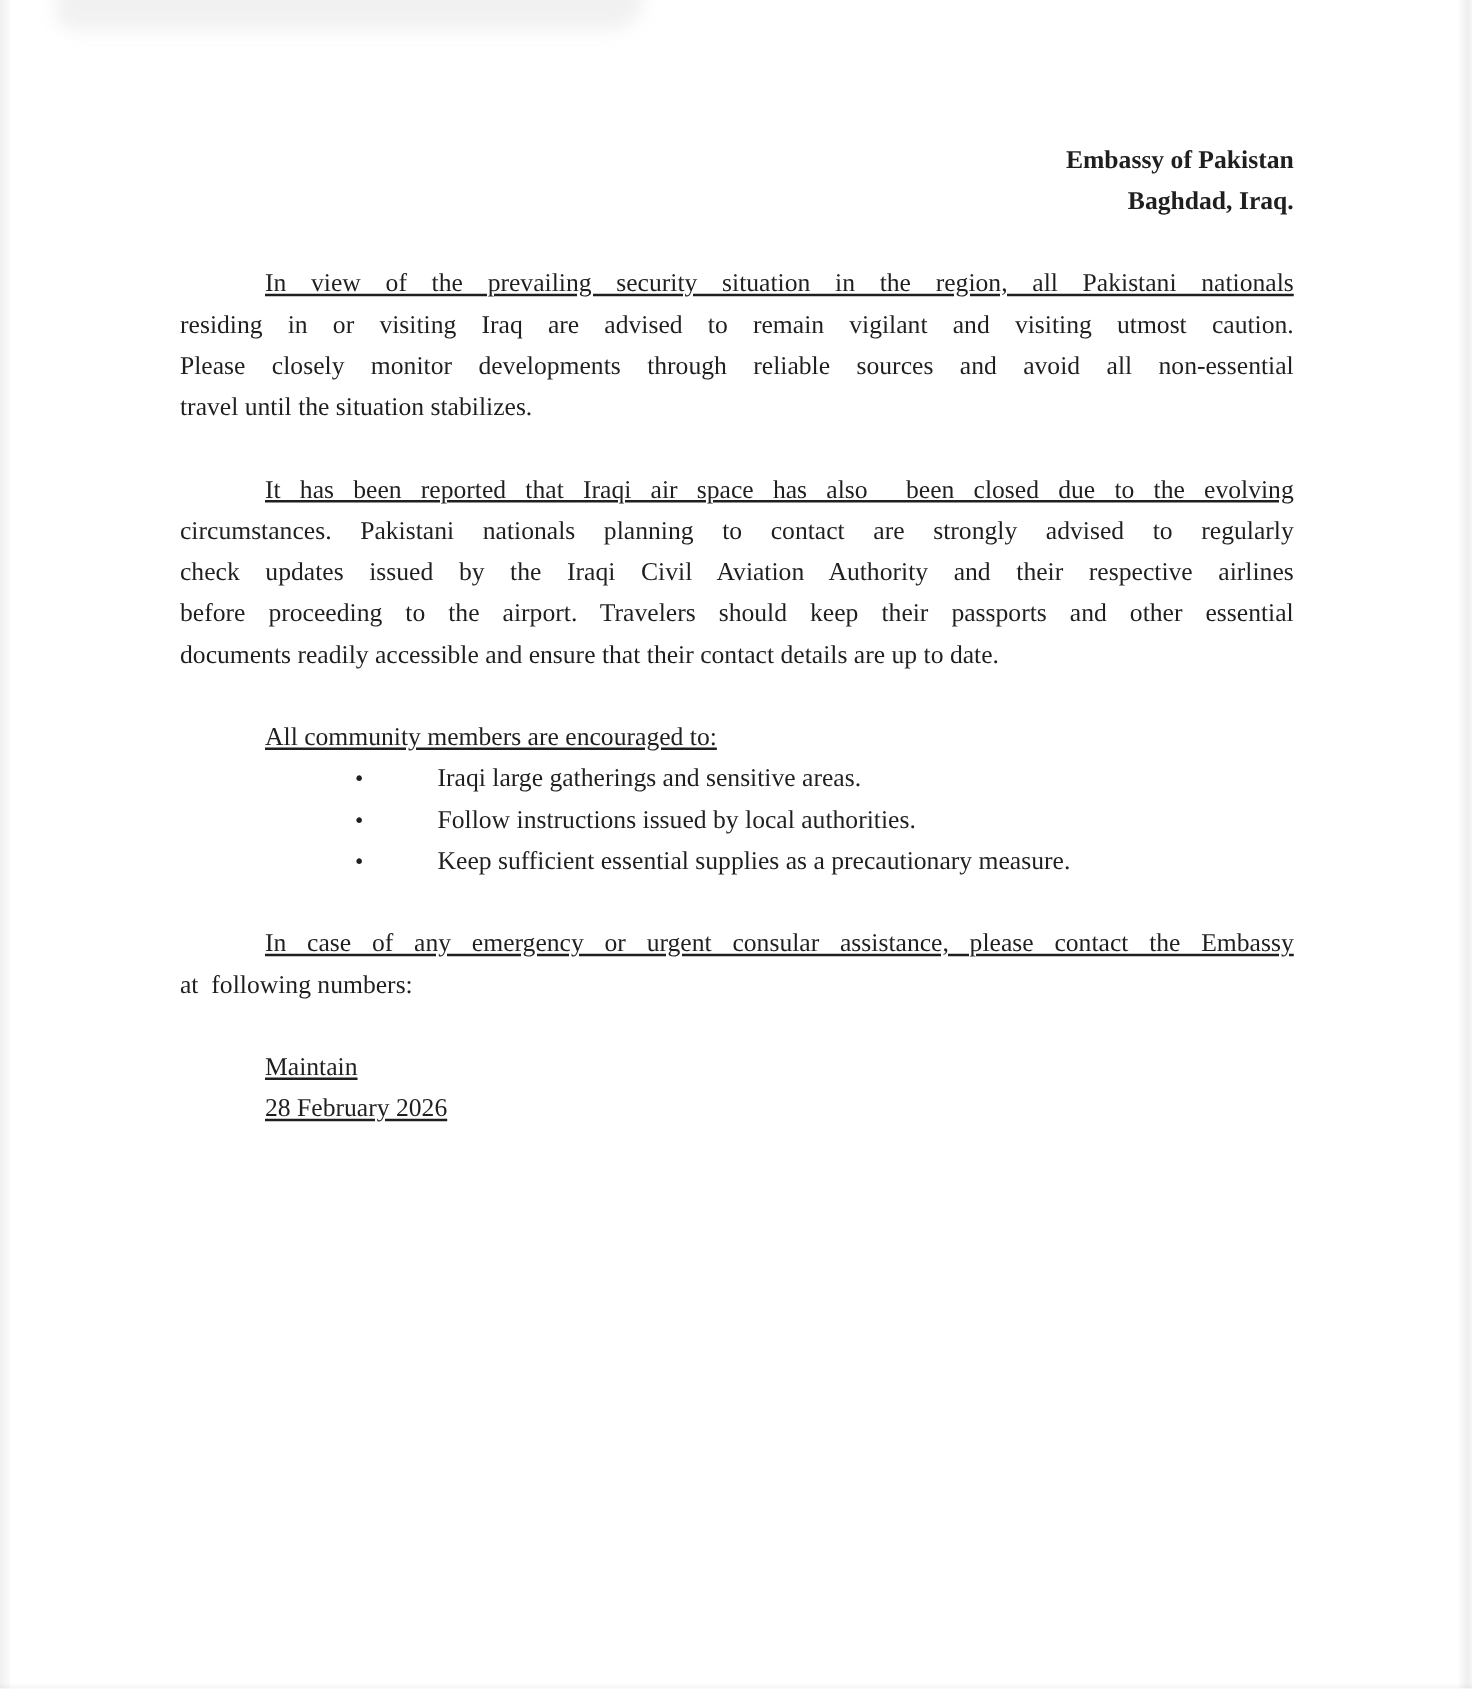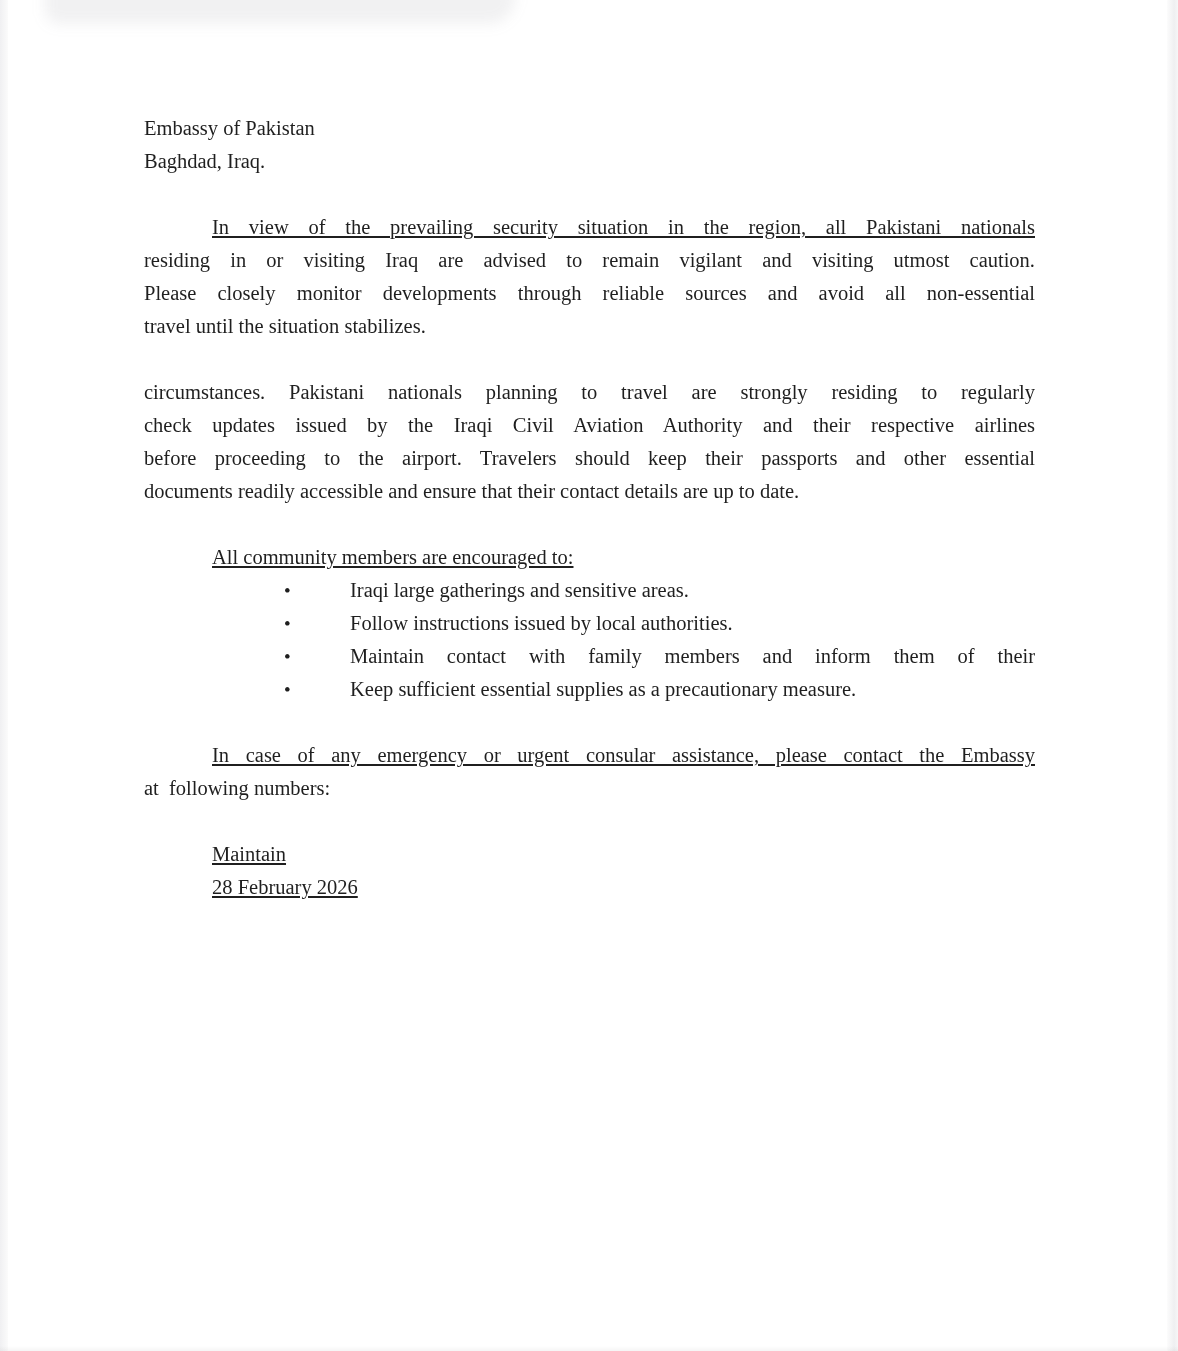--- a/index.html
+++ b/index.html
@@ -45,23 +45,24 @@
     width: 100%; height: 5px;
     background: linear-gradient(to bottom, rgba(0,0,0,0), rgba(0,0,0,0.04));
   }
   .doc-body {
     position: absolute;
     left: 144px;
     top: 112px;
     width: 891px;
   }
   .doc-header {
-    text-align: left;
+    text-align: right;
     margin-left: 66px;   
     margin-bottom: 66px;
+    font-weight: bold;
   }
   .block { margin: 0 0 33px 0; }
   .block.nogap { margin-bottom: 0; }
   .line {
     min-height: 33px;
     white-space: pre-wrap;
   }
   .line.justify {
     text-align: justify;
     text-align-last: justify;
@@ -92,36 +93,36 @@
       <div class="line">Baghdad, Iraq.</div>
     </div>
 
   <div class="block">
         <div class="line justify indent">In view of the prevailing security situation in the region, all Pakistani nationals</div>
         <div class="line justify">residing in or visiting Iraq are advised to remain vigilant and visiting utmost caution.</div>
         <div class="line justify">Please closely monitor developments through reliable sources and avoid all non-essential</div>
         <div class="line">travel until the situation stabilizes.</div>
       </div>
       <div class="block">
-        <div class="line justify">circumstances. Pakistani nationals planning to travel are strongly residing to regularly</div>
+        <div class="line justify indent">It has been reported that Iraqi air space has also  been closed due to the evolving</div>
+        <div class="line justify">circumstances. Pakistani nationals planning to contact are strongly advised to regularly</div>
         <div class="line justify">check updates issued by the Iraqi Civil Aviation Authority and their respective airlines</div>
         <div class="line justify">before proceeding to the airport. Travelers should keep their passports and other essential</div>
         <div class="line">documents readily accessible and ensure that their contact details are up to date.</div>
       </div>
       <div class="block nogap">
         <div class="line indent">All community members are encouraged to:</div>
       </div>
       <div class="block nogap">
         <div class="line"><span class="bullet-unit"><span class="bullet-glyph">•</span></span><span>Iraqi large gatherings and sensitive areas.</span></div>
       </div>
       <div class="block nogap">
         <div class="line"><span class="bullet-unit"><span class="bullet-glyph">•</span></span><span>Follow instructions issued by local authorities.</span></div>
       </div>
       <div class="block nogap">
-        <div class="line justify"><span class="bullet-unit"><span class="bullet-glyph">•</span></span><span>Maintain contact with family members and inform them of their</span></div>
       </div>
       <div class="block">
         <div class="line"><span class="bullet-unit"><span class="bullet-glyph">•</span></span><span>Keep sufficient essential supplies as a precautionary measure.</span></div>
       </div>
       <div class="block">
         <div class="line justify indent">In case of any emergency or urgent consular assistance, please contact the Embassy</div>
         <div class="line">at  following numbers:</div>
       </div>
       <div class="block">
         <div class="line indent">Maintain</div>

